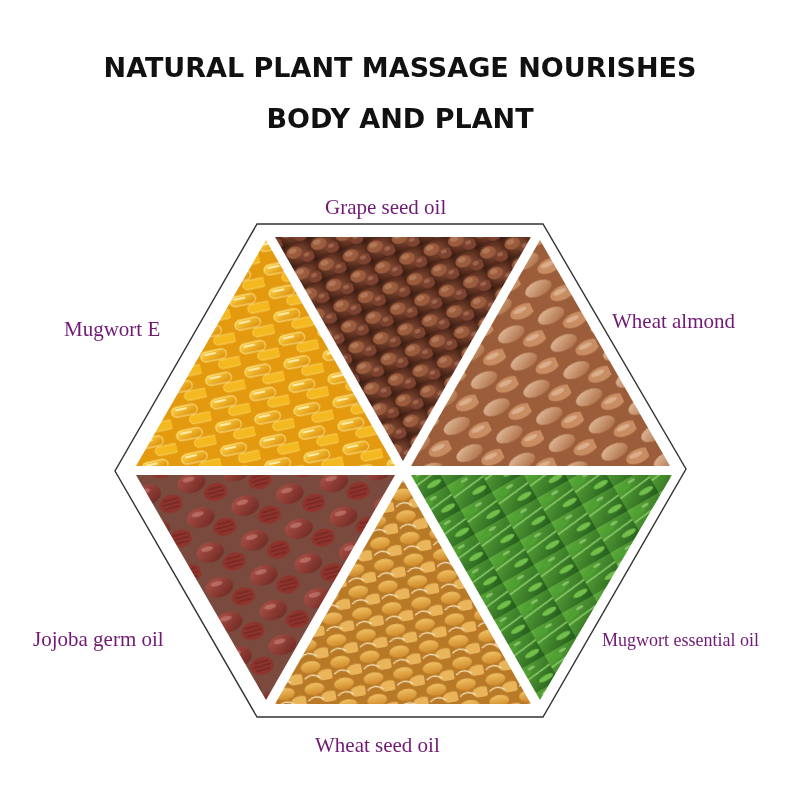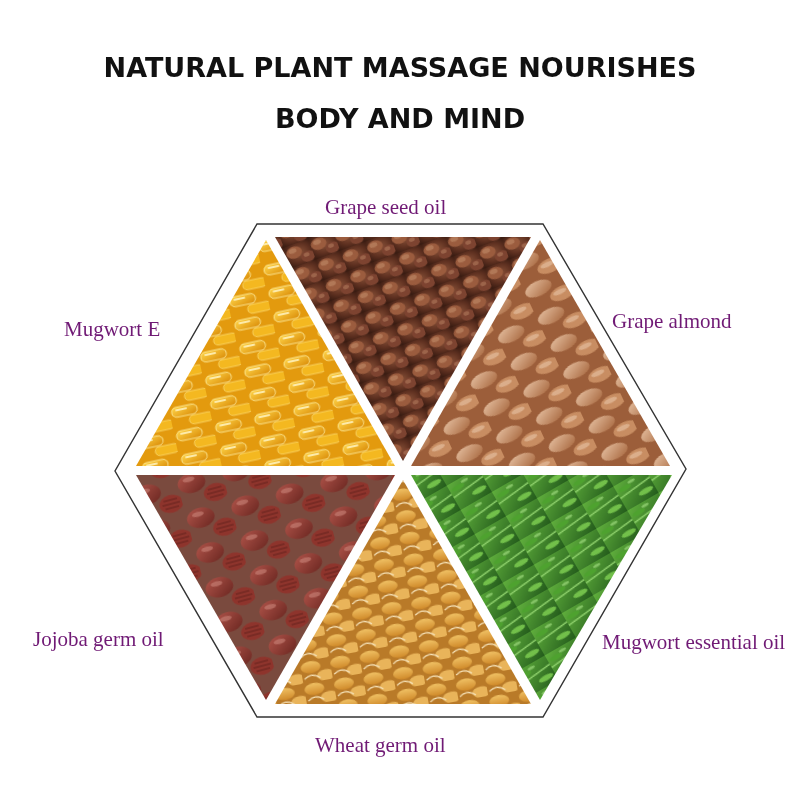--- a/index.html
+++ b/index.html
@@ -28,32 +28,32 @@
     }
     .title.l1 { top: 48px; }
     .title.l2 { top: 99px; }
     .label {
       position: absolute;
       font-family: Liberation Serif, serif;
       color: #701a75;
       font-size: 21px;
       white-space: nowrap;
     }
-    .label.small { font-size: 21px; }
+    .label.small { font-size: 18px; }
     svg.hex {
       position: absolute;
       left: 0;
       top: 0;
     }
   </style>
 </head>
 <body>
 
 <div class="title l1">NATURAL PLANT MASSAGE NOURISHES</div>
-<div class="title l2">BODY AND MIND</div>
+<div class="title l2">BODY AND PLANT</div>
 
 <svg class="hex" width="800" height="800" viewBox="0 0 800 800">
   <defs>
 
     <radialGradient id="g-grape" cx="50%" cy="45%" r="70%">
       <stop offset="0%" stop-color="#8a5238"></stop>
       <stop offset="60%" stop-color="#5e3020"></stop>
       <stop offset="100%" stop-color="#3a1c12"></stop>
     </radialGradient>
     <pattern id="p-grape" width="26" height="22" patternUnits="userSpaceOnUse" patternTransform="rotate(-20)">
@@ -134,17 +134,17 @@
 
     <polygon points="403,480 531,704 275,704" fill="url(#p-wheat)"></polygon>
 
     <polygon points="395,475 136,475 266,700" fill="url(#p-jojoba)"></polygon>
 
     <polygon points="266,240 395,466 136,466" fill="url(#p-vite)"></polygon>
   </g>
 </svg>
 
 <div class="label" style="left:325px; top:195px;">Grape seed oil</div>
-<div class="label" style="left:612px; top:309px;">Grape almond</div>
+<div class="label" style="left:612px; top:309px;">Wheat almond</div>
 <div class="label small" style="left:602px; top:630px;">Mugwort essential oil</div>
-<div class="label" style="left:315px; top:733px;">Wheat germ oil</div>
+<div class="label" style="left:315px; top:733px;">Wheat seed oil</div>
 <div class="label" style="left:33px; top:627px;">Jojoba germ oil</div>
 <div class="label" style="left:64px; top:317px;">Mugwort E</div>
 
 </body></html>

